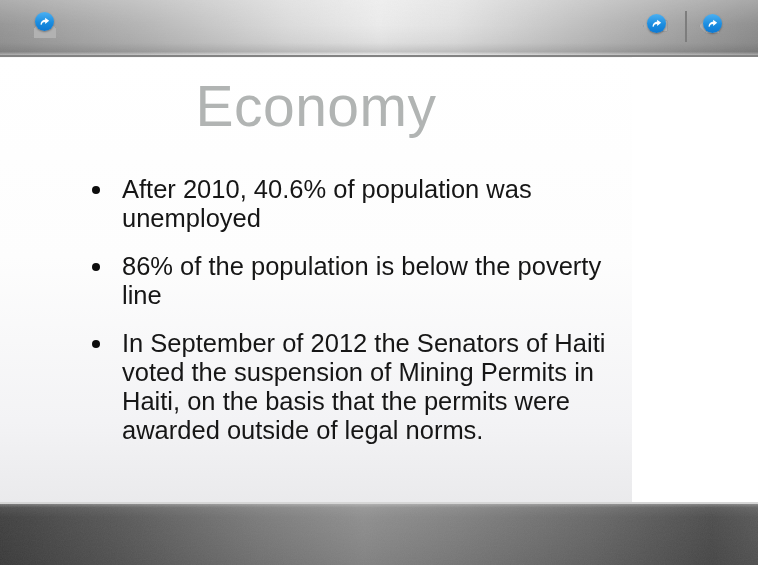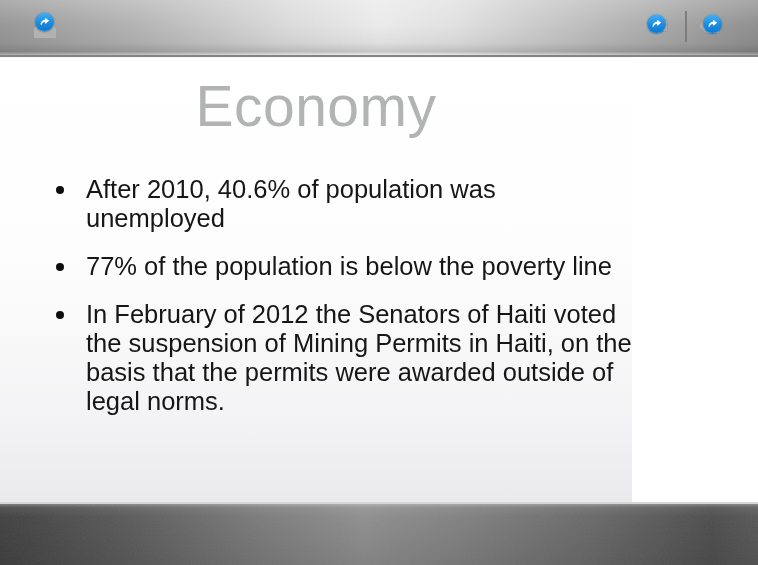--- a/index.html
+++ b/index.html
@@ -37,21 +37,21 @@
     box-shadow: inset 0 1px 0 #f8f8f8;
   }
   .slide-title {
     margin: 18px 0 0 0; padding: 0;
     text-align: center;
     font-size: 57px; line-height: 62px; font-weight: 400;
     letter-spacing: 0.5px;
     color: #b1b4b3;
   }
   .bullet-list {
-    list-style: none; margin: 38px 0 0 0; padding: 0 0 0 56px;
+    list-style: none; margin: 38px 0 0 0; padding: 0 0 0 92px;
   }
   .bullet-item {
     display: flex; align-items: flex-start;
     margin: 0 0 19px 0;
     color: #161616;
     font-size: 25.5px; line-height: 29px;
   }
   .bullet-dot {
     flex: 0 0 auto;
     width: 8px; height: 8px; border-radius: 50%;
@@ -141,25 +141,25 @@
 
   <div class="slide">
     <h1 class="slide-title">Economy</h1>
     <ul class="bullet-list">
       <li class="bullet-item">
         <span class="bullet-dot"></span>
         <span class="bullet-text">After 2010, 40.6% of population was unemployed</span>
       </li>
       <li class="bullet-item">
         <span class="bullet-dot"></span>
-        <span class="bullet-text">77% of the population is below the poverty line</span>
+        <span class="bullet-text">86% of the population is below the poverty line</span>
       </li>
       <li class="bullet-item">
         <span class="bullet-dot"></span>
-        <span class="bullet-text">In February of 2012 the Senators of Haiti voted the suspension of Mining Permits in Haiti, on the basis that the permits were awarded outside of legal norms.</span>
+        <span class="bullet-text">In September of 2012 the Senators of Haiti voted the suspension of Mining Permits in Haiti, on the basis that the permits were awarded outside of legal norms.</span>
       </li>
     </ul>
   </div>
 
   <div class="band-bottom">
     <svg class="grain" aria-hidden="true">
       <filter id="grainB">
           <feTurbulence type="fractalNoise" baseFrequency="0.85" numOctaves="3" stitchTiles="stitch"></feTurbulence>
           <feColorMatrix type="matrix" values="0 0 0 0 0.6  0 0 0 0 0.6  0 0 0 0 0.6  0 0 0 0.16 0"></feColorMatrix>
         </filter>

